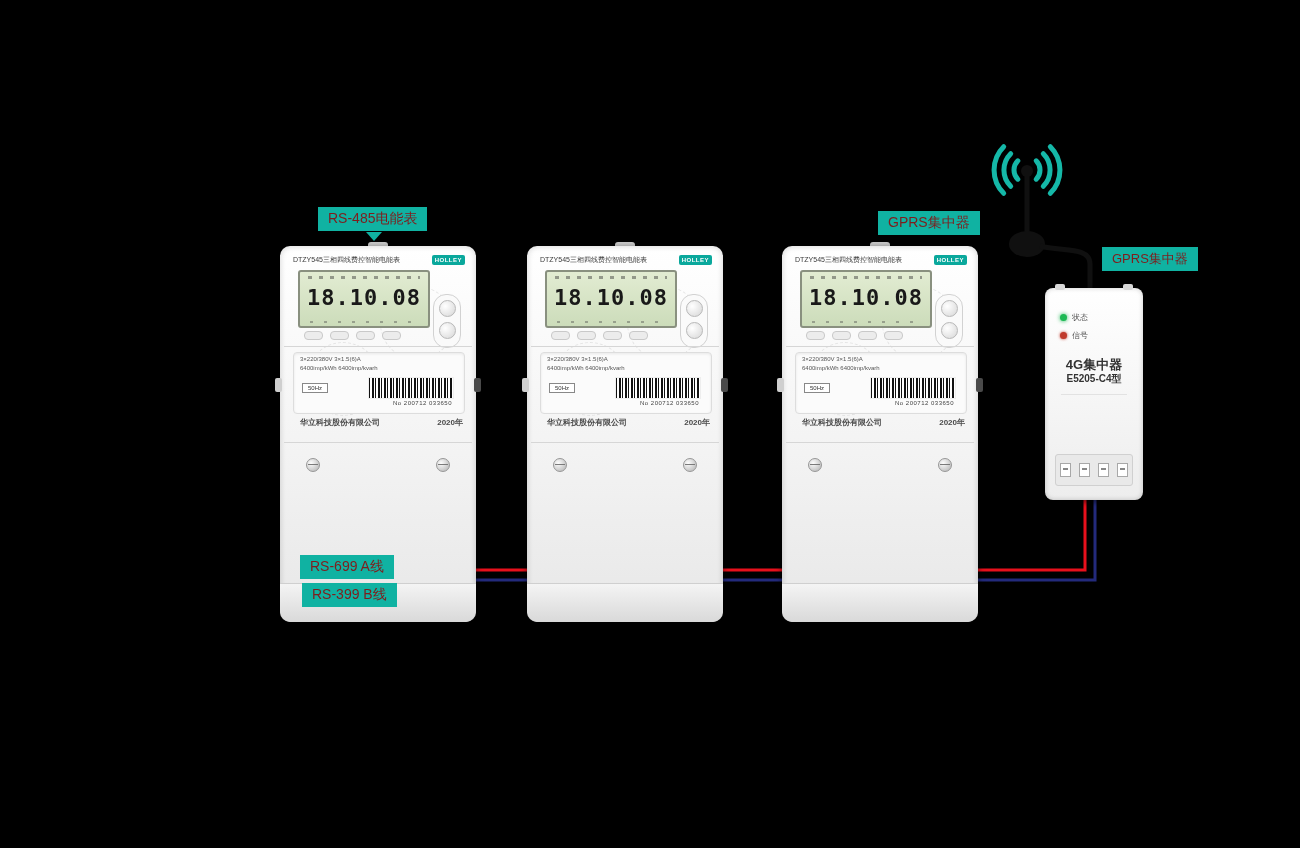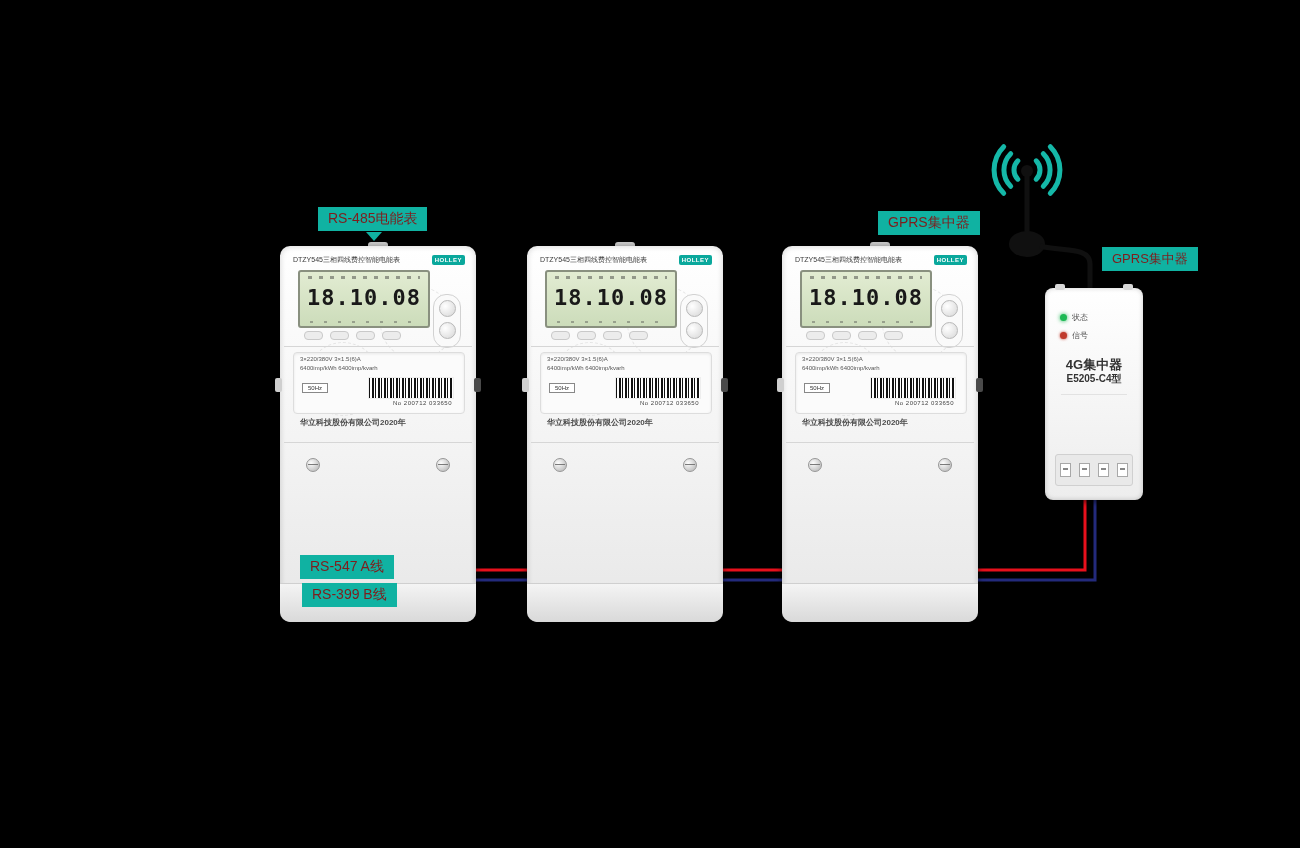--- a/index.html
+++ b/index.html
@@ -36,21 +36,21 @@
   .seam{position:absolute;top:100px;left:4px;right:4px;height:1px;background:#d6d6d6;}
   .seam2{top:196px;}
   .mid-panel{position:absolute;top:106px;left:13px;width:170px;height:60px;background:#fbfbfb;
              border:1px solid #ddd;border-radius:4px;box-shadow:inset 0 1px 3px rgba(0,0,0,.08);}
   .spec-line{font-size:6px;color:#555;margin:3px 6px 0;white-space:nowrap;}
   .freq-box{position:absolute;left:8px;top:30px;border:1px solid #888;font-size:6px;padding:1px 5px;color:#333;background:#fff;}
   .barcode{position:absolute;right:10px;top:24px;width:84px;height:20px;background-color:#fff;
            background-image:repeating-linear-gradient(90deg,#111 0 1px,#fff 1px 3px,#111 3px 5px,#fff 5px 6px);
            border:1px solid #eee;}
   .serial{position:absolute;right:12px;top:47px;font-size:6px;color:#444;letter-spacing:.5px;}
-  .company-row{position:absolute;top:171px;left:20px;right:13px;display:flex;justify-content:flex-start;
+  .company-row{position:absolute;top:171px;left:20px;right:13px;display:flex;justify-content:space-between;
                font-size:8px;color:#4a4a4a;font-weight:bold;}
   .screw{position:absolute;top:212px;width:12px;height:12px;border-radius:50%;
          background:radial-gradient(circle at 35% 35%,#fdfdfd,#b0b0b0);border:1px solid #979797;}
   .screw::after{content:"";position:absolute;left:1px;right:1px;top:5px;height:1px;background:#7a7a7a;}
   .screw.left{left:26px}.screw.right{right:26px}
   .base{position:absolute;bottom:0;left:0;right:0;height:38px;
         background:linear-gradient(180deg,#f4f4f4,#d9d9d9);border-radius:0 0 12px 12px;border-top:1px solid #cfcfcf;}
   .side-tab{position:absolute;top:132px;width:7px;height:14px;border-radius:2px;}
   .side-tab.l{left:-5px;background:#cfcfcf;}
   .side-tab.r{right:-5px;background:#4a4a4a;}
@@ -273,16 +273,16 @@
       <span class="pin"></span>
       <span class="pin"></span>
       <span class="pin"></span>
     </div>
   </div>
 
   <div class="tag tag-meter">RS-485电能表</div>
   <div class="tag-arrow"></div>
   <div class="tag tag-gprs">GPRS集中器</div>
   <div class="tag tag-conc">GPRS集中器</div>
-  <div class="tag tag-a">RS-547 A线</div>
+  <div class="tag tag-a">RS-699 A线</div>
   <div class="tag tag-b">RS-399 B线</div>
 
 </div>
 
 </body></html>

